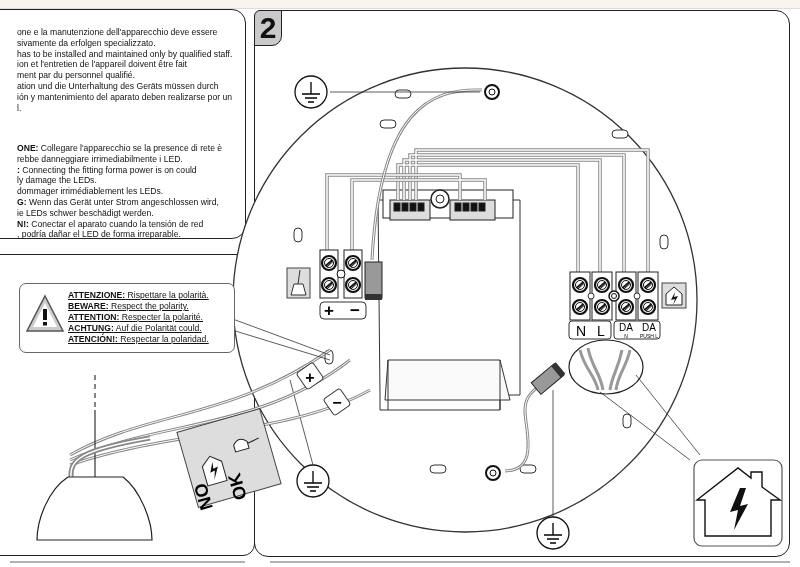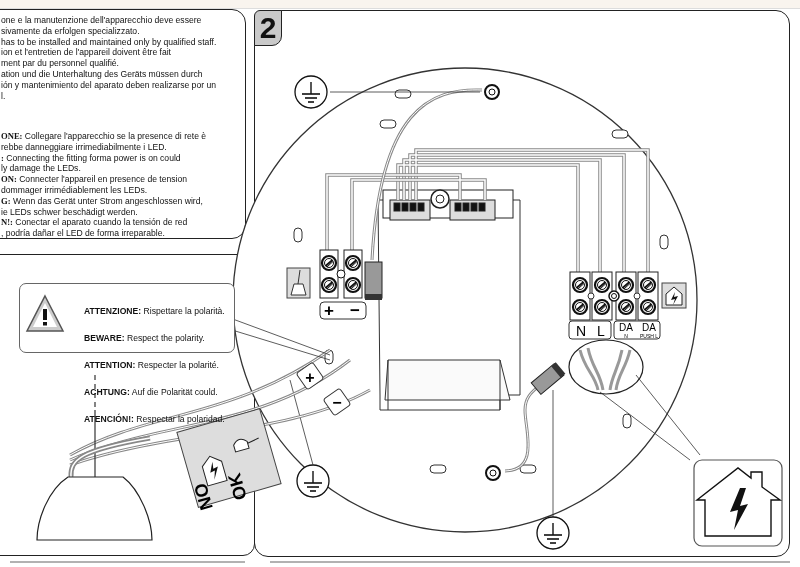--- a/index.html
+++ b/index.html
@@ -1,37 +1,37 @@
 <!DOCTYPE html>
 <html><head>
 <meta charset="utf-8">
 <style>
   html, body { margin:0; padding:0; }
   body { width:800px; height:567px; background:#fff; position:relative; overflow:hidden;
          font-family:"Liberation Sans", sans-serif; color:#111; }
   .topstrip { position:absolute; left:0; top:0; width:800px; height:8px; background:#f9f4ee; border-bottom:1px solid #ddd; }
   .textpanel { position:absolute; left:-14px; top:9px; width:258px; height:228px; border:1.5px solid #222;
                border-radius:0 14px 14px 0; background:#fff; }
-  .warn-text { position:absolute; left:14px; font-size:8.6px; line-height:10.8px; width:240px; text-align:justify; }
+  .warn-text { position:absolute; left:30px; font-size:8.6px; line-height:10.8px; width:240px; text-align:justify;margin-top:12px; }
   .warn-text p { margin:0; }
-  .warn-text b { font-weight:bold;font-family:Liberation Serif, serif; }
+  .warn-text b { font-weight:bold; }
   .t1 { top:5px; }
   .t2 { top:121px; }
   .mainpanel { position:absolute; left:254px; top:10px; width:534px; height:545px; border:1.5px solid #222;
                border-radius:14px; background:#fff; }
   .leftpanel { position:absolute; left:-12px; top:254px; width:265px; height:300px; border:1.5px solid #222;
                border-radius:0 12px 12px 0; background:#fff; }
   .stepbadge { position:absolute; left:254px; top:10px; width:26px; height:34px; background:#c9c9c9;
                border:1.5px solid #222; border-radius:6px 0 10px 0; font-size:30px; font-weight:bold;
                line-height:34px; text-align:center; color:#111; }
   svg.diagram { position:absolute; left:0; top:0; }
   .polbox { position:absolute; left:19px; top:283px; width:214px; height:68px; border:1px solid #666;
             border-radius:7px; background:#fff; }
   .poltext { position:absolute; left:48px; top:6px; font-size:8.6px; line-height:11px; white-space:nowrap; }
-  .poltext p { margin:16px; }
+  .poltext p { margin:0;text-decoration:underline; }
 </style>
 </head>
 <body>
 
 <div class="topstrip"></div>
 
 <div class="textpanel">
   <div class="warn-text t1">
     <p>one e la manutenzione dell'apparecchio deve essere</p>
     <p>sivamente da erfolgen specializzato.</p>
@@ -40,21 +40,20 @@
     <p>ment par du personnel qualifié.</p>
     <p>ation und die Unterhaltung des Geräts müssen durch</p>
     <p>ión y mantenimiento del aparato deben realizarse por un</p>
     <p>l.</p>
   </div>
   <div class="warn-text t2">
     <p><b>ONE:</b><span> Collegare l'apparecchio se la presence di rete è</span></p>
     <p><b></b><span>rebbe danneggiare irrimediabilmente i LED.</span></p>
     <p><b>:</b><span> Connecting the fitting forma power is on could</span></p>
     <p><b></b><span>ly damage the LEDs.</span></p>
-    <p><b>ON:</b><span> Connecter l'appareil en presence de tension</span></p>
     <p><b></b><span>dommager irrimédiablement les LEDs.</span></p>
     <p><b>G:</b><span> Wenn das Gerät unter Strom angeschlossen wird,</span></p>
     <p><b></b><span>ie LEDs schwer beschädigt werden.</span></p>
     <p><b>N!:</b><span> Conectar el aparato cuando la tensión de red</span></p>
     <p><b></b><span>, podría dañar el LED de forma irreparable.</span></p>
   </div>
 </div>
 
 <div class="mainpanel"></div>
 <div class="leftpanel"></div>

